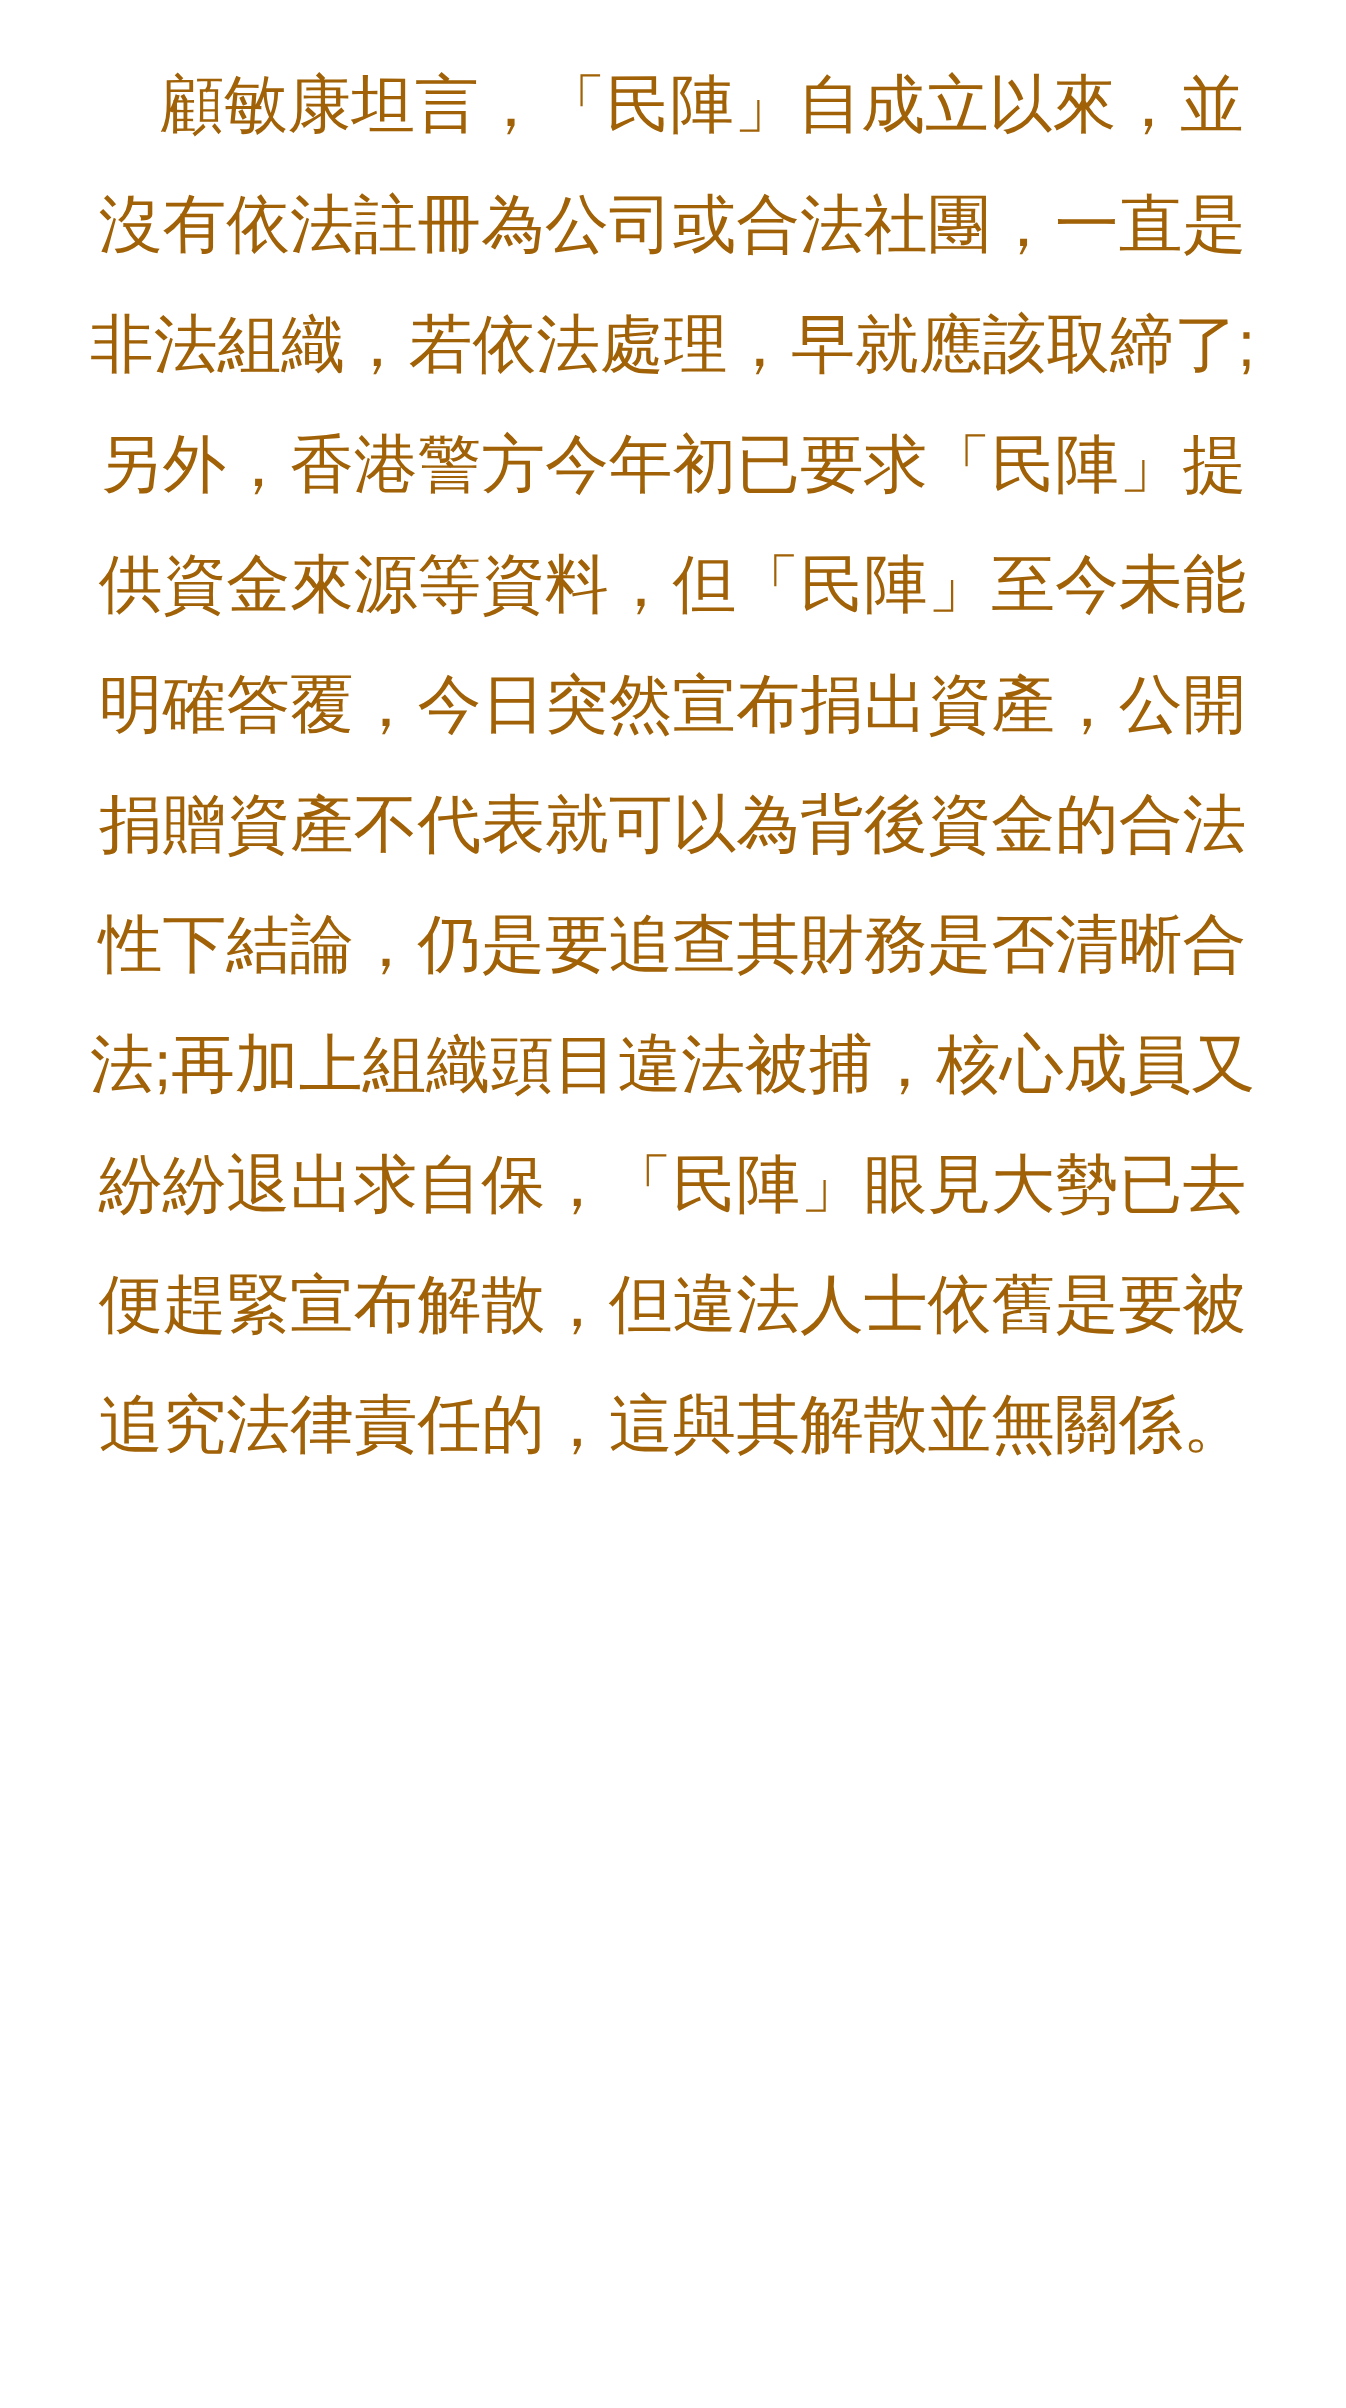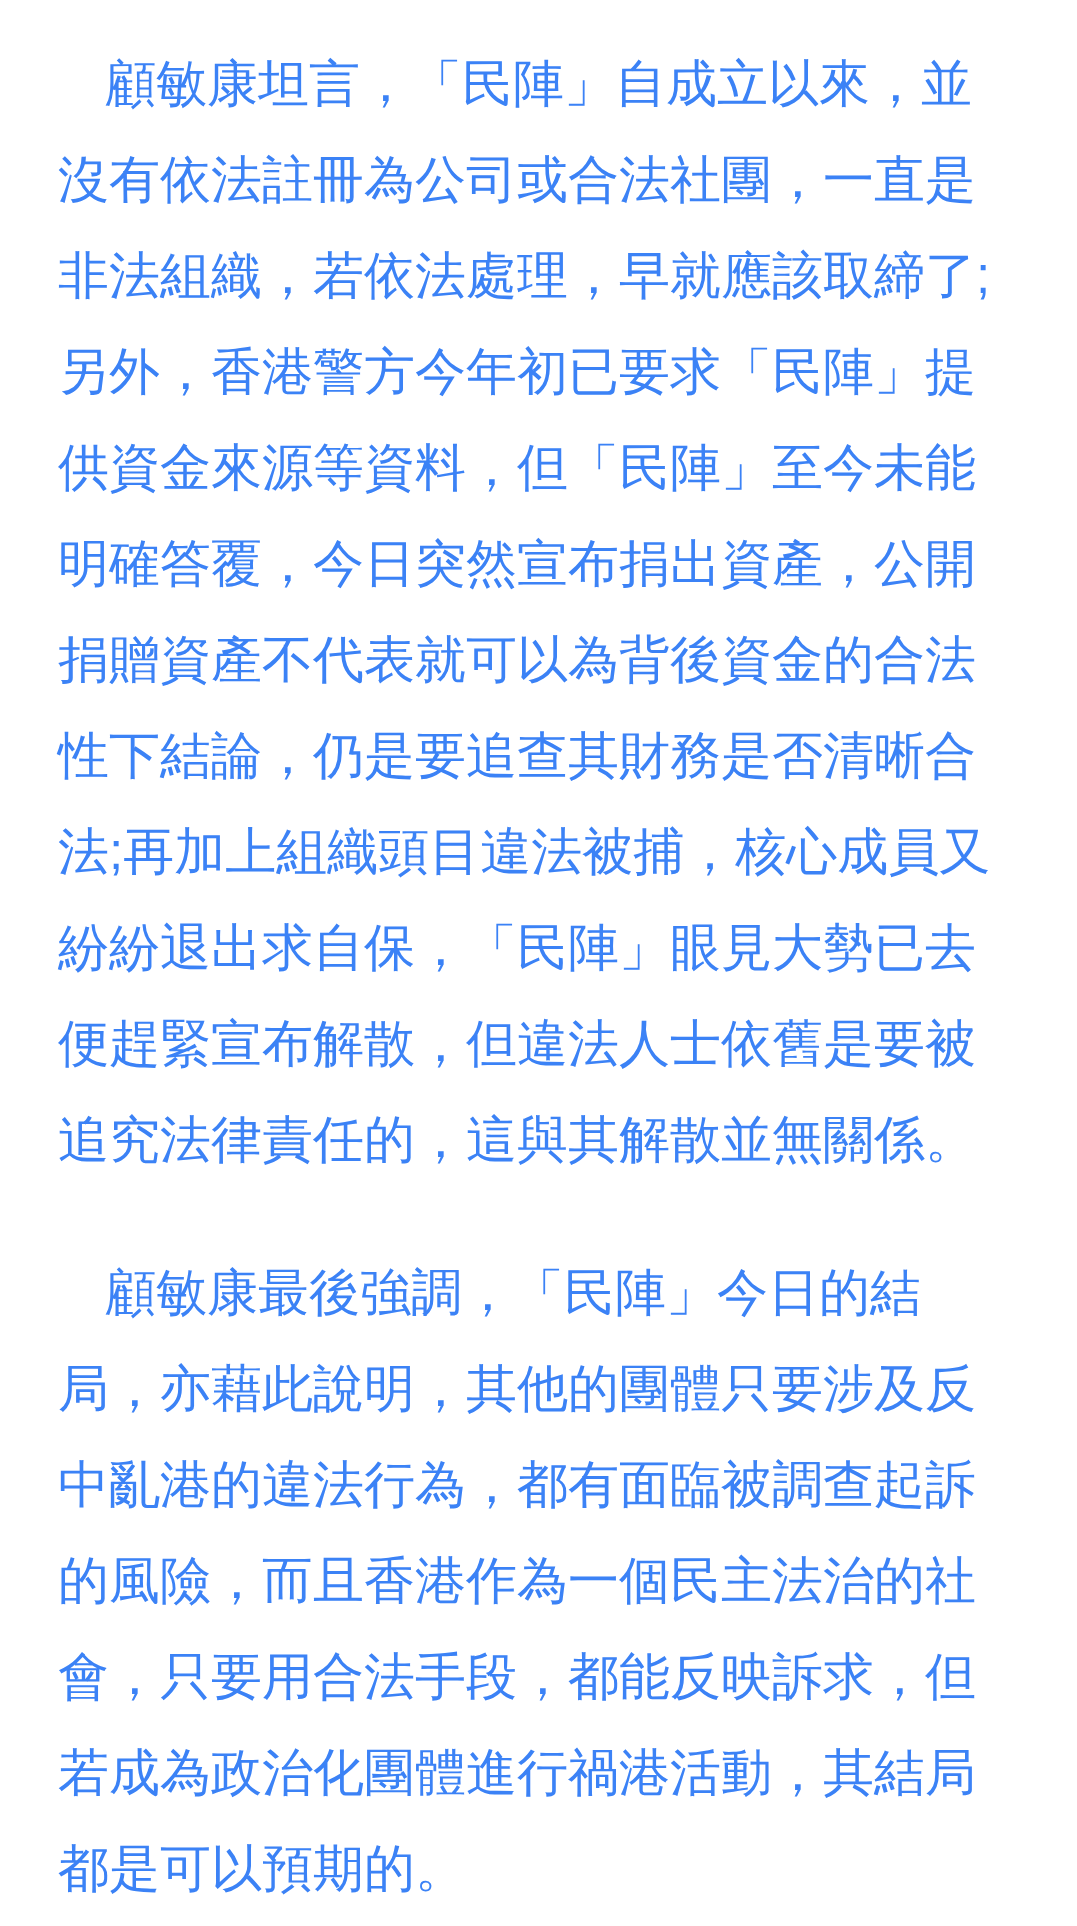--- a/index.html
+++ b/index.html
@@ -14,30 +14,29 @@
   }
   .article {
     box-sizing: border-box;
     width: 1077px;
     padding: 36px 59px 0 58px;
   }
   .para {
     font-family: "Liberation Sans", sans-serif;
     font-size: 51px;
     line-height: 96px;
-    color: #3b82f6;
-    text-align: left;
+    color: #a16207;
+    text-align: center;
     text-indent: 47px;
     letter-spacing: 0;
     margin: 0 0 57px 0;
     word-break: normal;
   }
   .para:last-child {
     margin-bottom: 0;
   }
 </style>
 </head>
 <body>
 
 <main class="article">
   <p class="para">顧敏康坦言，「民陣」自成立以來，並沒有依法註冊為公司或合法社團，一直是非法組織，若依法處理，早就應該取締了;另外，香港警方今年初已要求「民陣」提供資金來源等資料，但「民陣」至今未能明確答覆，今日突然宣布捐出資產，公開捐贈資產不代表就可以為背後資金的合法性下結論，仍是要追查其財務是否清晰合法;再加上組織頭目違法被捕，核心成員又紛紛退出求自保，「民陣」眼見大勢已去便趕緊宣布解散，但違法人士依舊是要被追究法律責任的，這與其解散並無關係。</p>
-  <p class="para">顧敏康最後強調，「民陣」今日的結局，亦藉此說明，其他的團體只要涉及反中亂港的違法行為，都有面臨被調查起訴的風險，而且香港作為一個民主法治的社會，只要用合法手段，都能反映訴求，但若成為政治化團體進行禍港活動，其結局都是可以預期的。</p>
 </main>
 
 </body></html>

